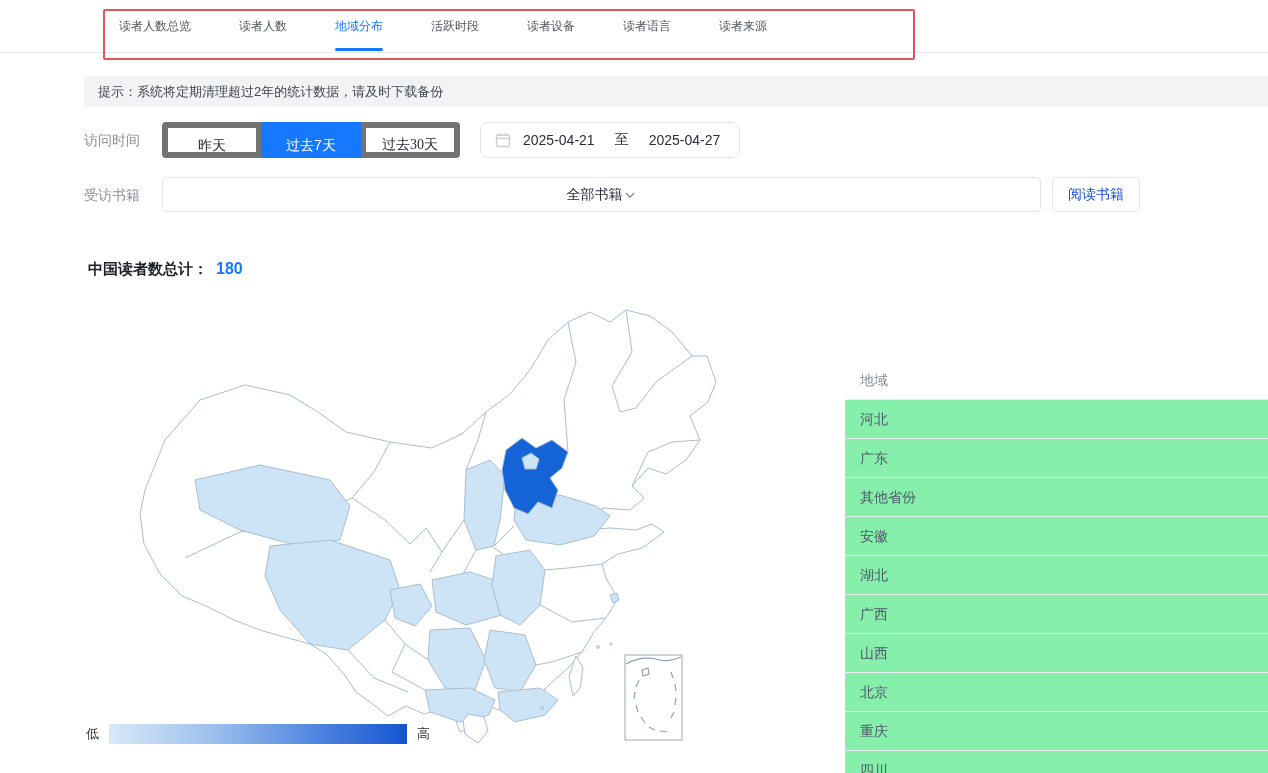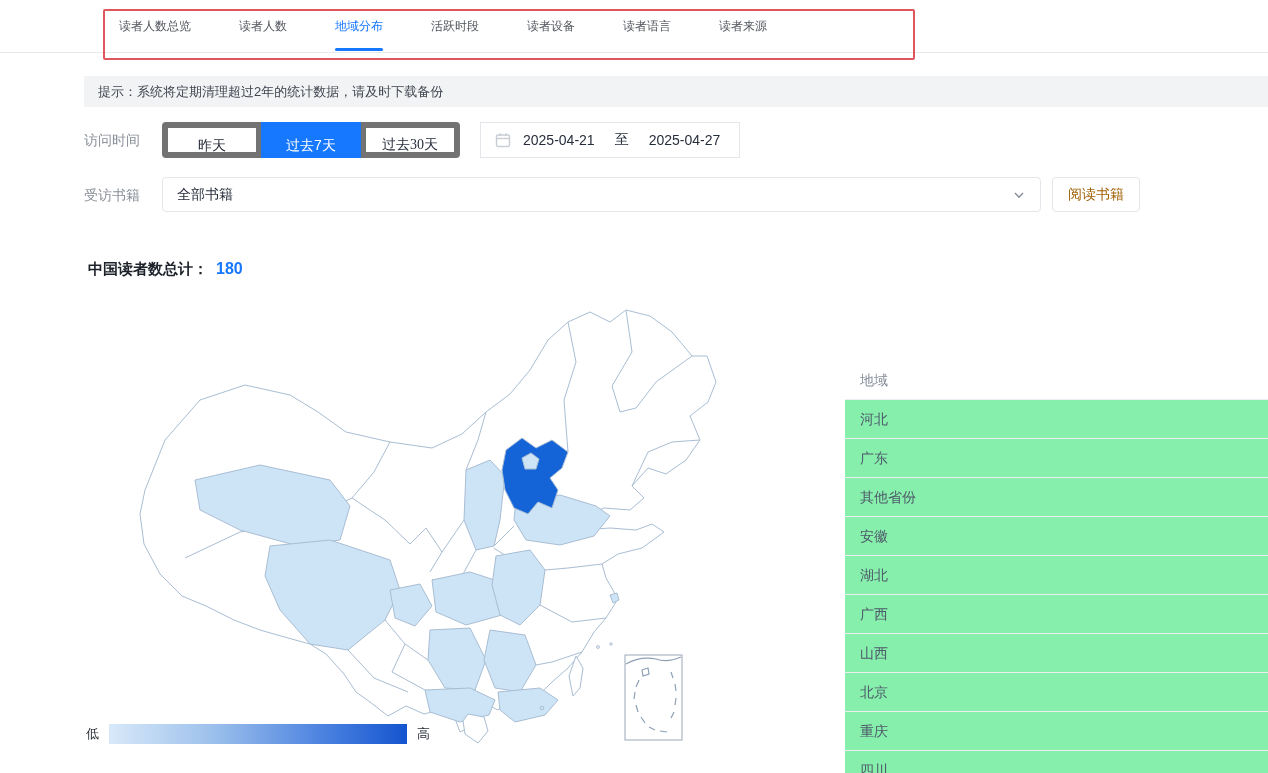--- a/index.html
+++ b/index.html
@@ -48,35 +48,35 @@
   .seg{
     width:100px;height:36px;box-sizing:border-box;border:6px solid #737373;
     background:#fff;color:#272e3b;font-size:14px;text-align:center;
     line-height:34px;margin-left:-1px;cursor:pointer;
   }
   .seg:first-child{border-radius:4px 0 0 4px;margin-left:0;}
   .seg:last-child{border-radius:0 4px 4px 0;font-family:Liberation Serif, serif;}
   .seg.active{background:#1677ff;border-color:#1677ff;color:#fff;z-index:1;position:relative;}
   .date-box{
     position:absolute;left:480px;top:122px;width:260px;height:36px;
-    box-sizing:border-box;border:1px solid #e5e6eb;border-radius:0;
+    box-sizing:border-box;border:1px solid #e5e6eb;border-radius:8px;
     display:flex;align-items:center;padding:0 14px;gap:12px;
     font-size:14px;color:#272e3b;background:#fff;cursor:pointer;
   }
   .date-sep{margin:0 8px;color:#272e3b;}
   .select-box{
     position:absolute;left:162px;top:177px;width:879px;height:35px;
     box-sizing:border-box;border:1px solid #e5e6eb;border-radius:4px;
-    display:flex;align-items:center;justify-content:space-between;
+    display:flex;align-items:center;justify-content:center;
     padding:0 14px;font-size:14px;color:#272e3b;background:#fff;cursor:pointer;
   }
   .read-btn{
     position:absolute;left:1052px;top:177px;width:88px;height:35px;
     box-sizing:border-box;border:1px solid #e5e6eb;border-radius:4px;
-    background:#fff;font-size:14px;color:#a16207;text-align:center;
+    background:#fff;font-size:14px;color:#1d4ed8;text-align:center;
     line-height:33px;cursor:pointer;
   }
   
   .summary{
     position:absolute;left:88px;top:260px;font-size:15px;font-weight:bold;
     color:#1d2129;display:flex;align-items:baseline;
   }
   .summary .value{color:#1677ff;font-size:16px;margin-left:8px;font-weight:bold;}
   
   .map-svg{position:absolute;left:90px;top:300px;width:760px;height:445px;}

